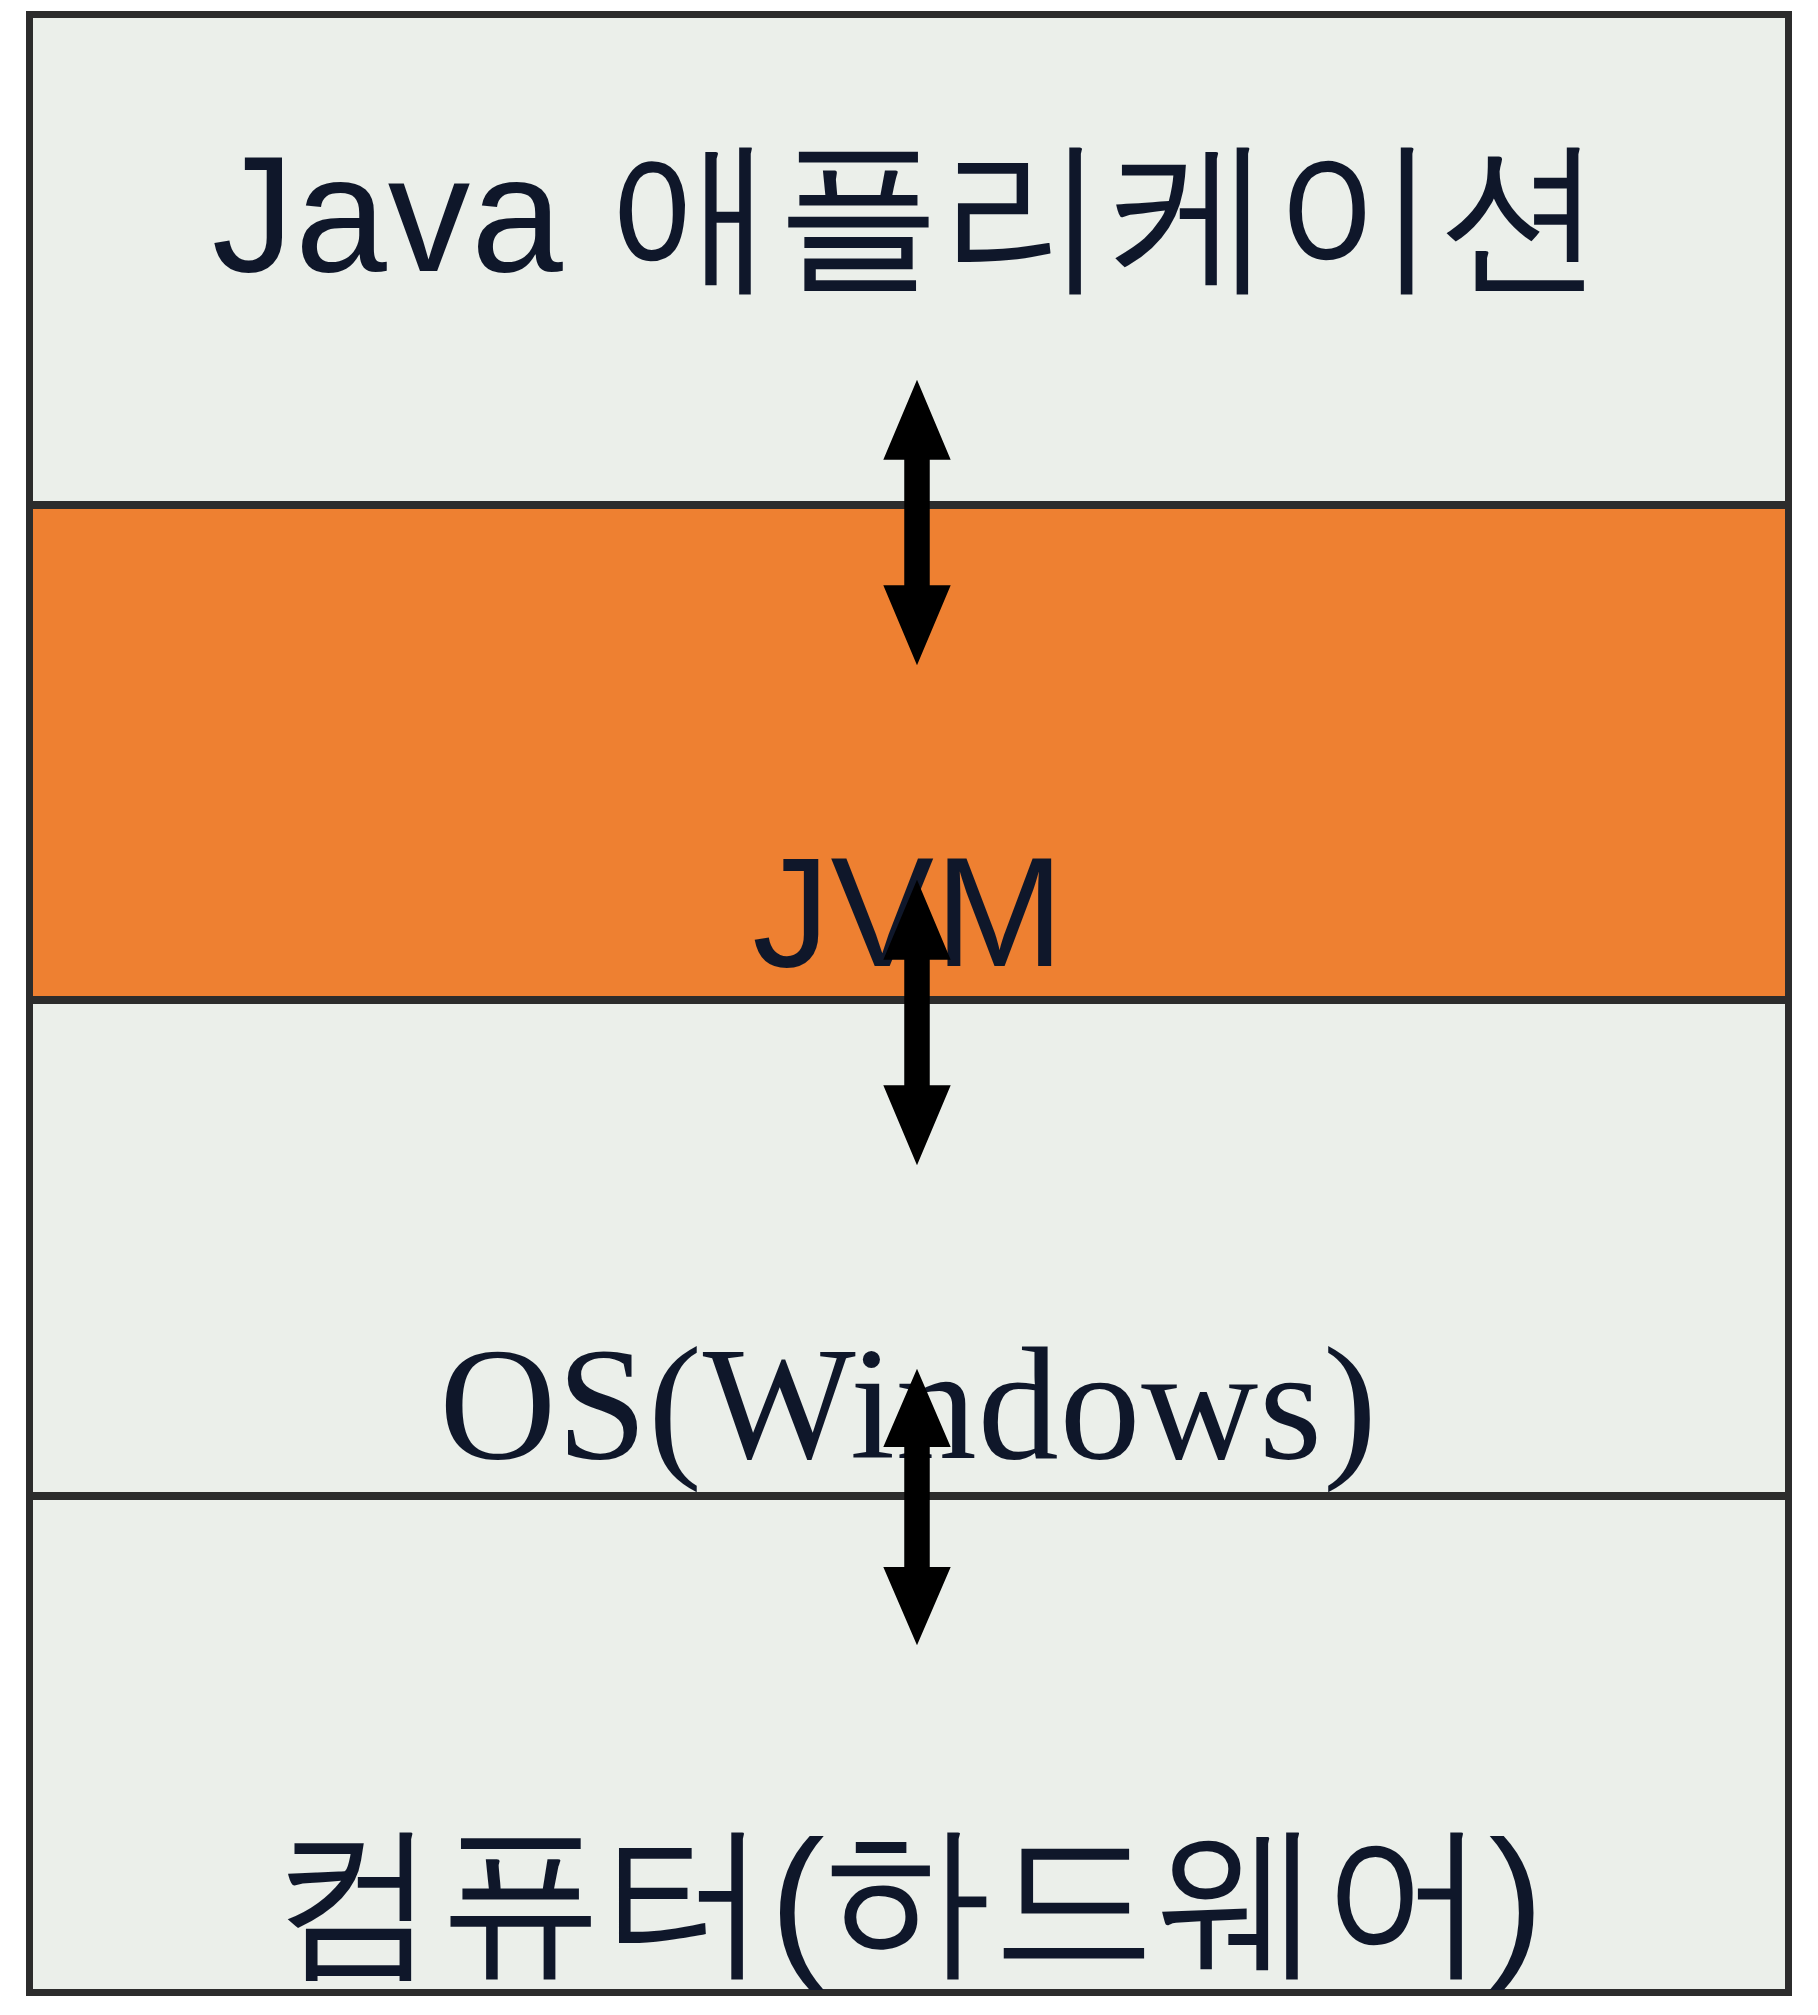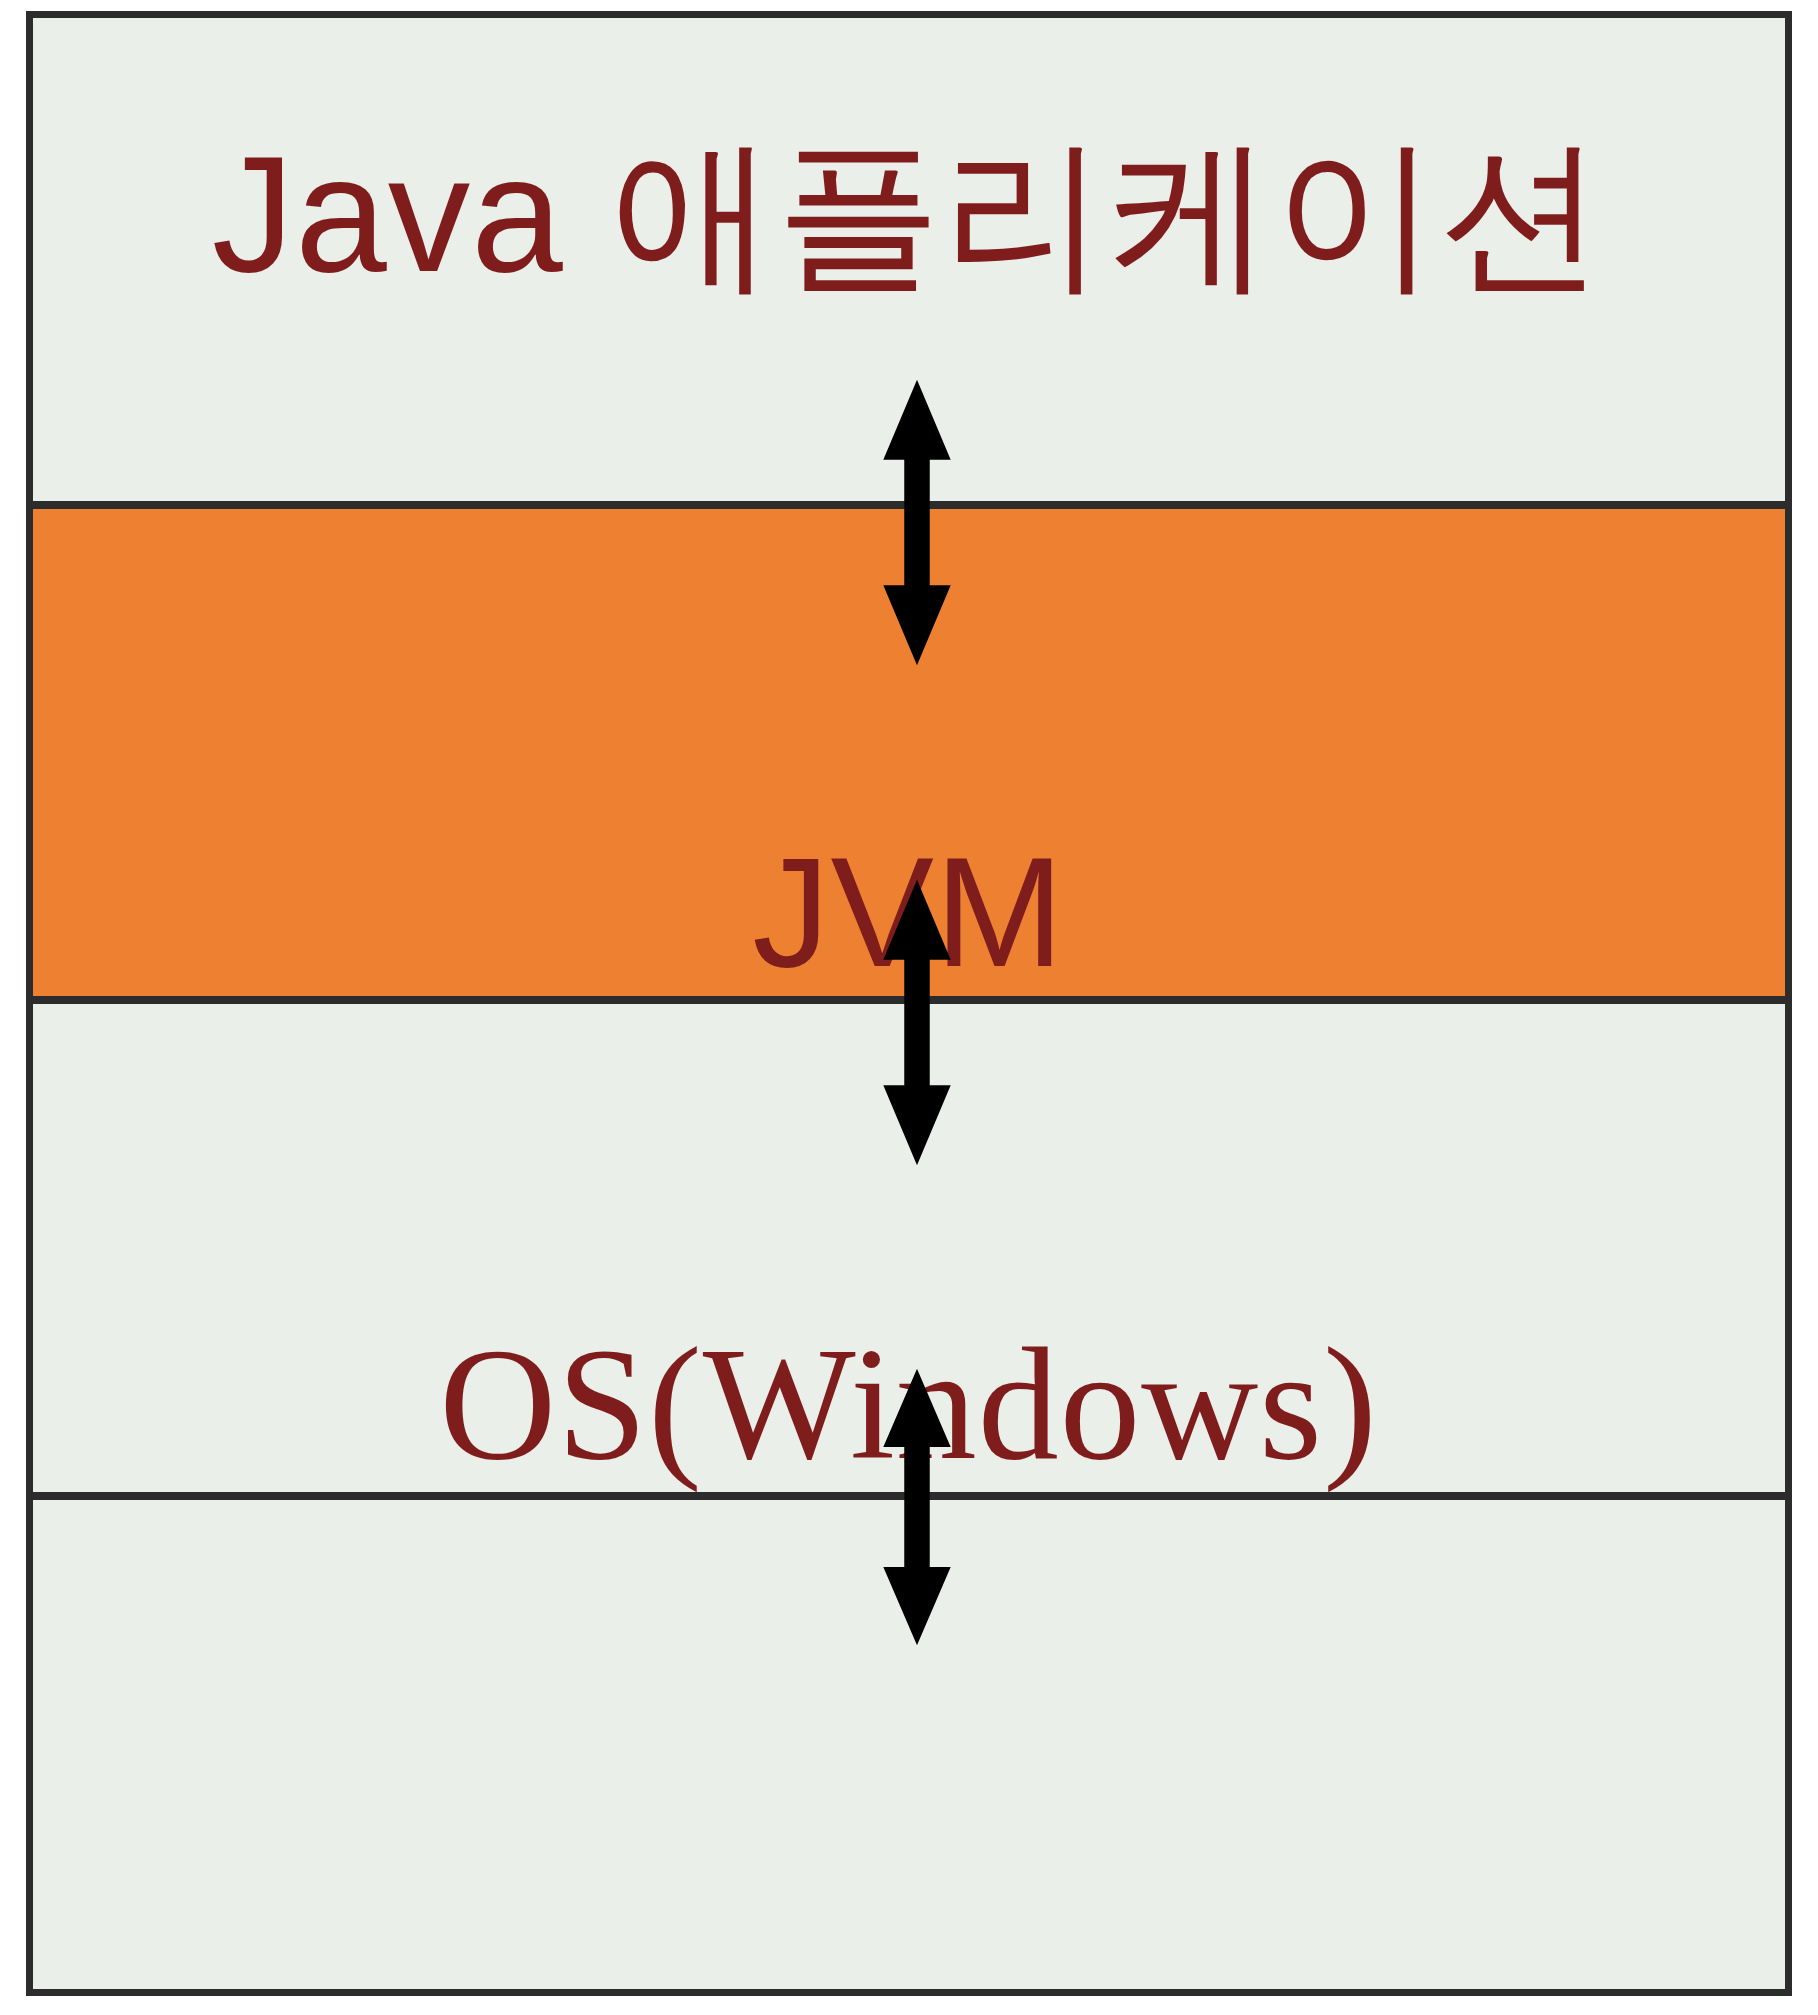--- a/index.html
+++ b/index.html
@@ -32,21 +32,21 @@
     box-sizing: border-box;
     display: flex;
     align-items: flex-end;
     justify-content: center;
     overflow: visible;
   }
 
   .layer-label {
     position: relative;
     z-index: 3;
-    color: #7f1d1d;
+    color: #0f172a;
     font-weight: 400;
     letter-spacing: 0.005em;
     line-height: 1.08;
     white-space: nowrap;
     text-align: center;
   }
 
   
   #layer-application {
     top: 0;
@@ -119,20 +119,23 @@
   </div>
 
   <div class="layer" id="layer-jvm">
     <span class="layer-label">JVM</span>
   </div>
 
   <div class="layer" id="layer-os">
     <span class="layer-label">OS(Windows)</span>
   </div>
 
+  <div class="layer" id="layer-hardware">
+    <span class="layer-label">컴퓨터(하드웨어)</span>
+  </div>
 
   <div class="arrow" id="arrow-app-jvm">
     <svg viewBox="0 0 112 322" preserveAspectRatio="none">
       <path d="M56 4 L93 92 L70 92 L70 230 L93 230 L56 318 L19 230 L42 230 L42 92 L19 92 Z" fill="#000000"></path>
     </svg>
   </div>
 
   <div class="arrow" id="arrow-jvm-os">
     <svg viewBox="0 0 112 322" preserveAspectRatio="none">
       <path d="M56 4 L93 92 L70 92 L70 230 L93 230 L56 318 L19 230 L42 230 L42 92 L19 92 Z" fill="#000000"></path>

